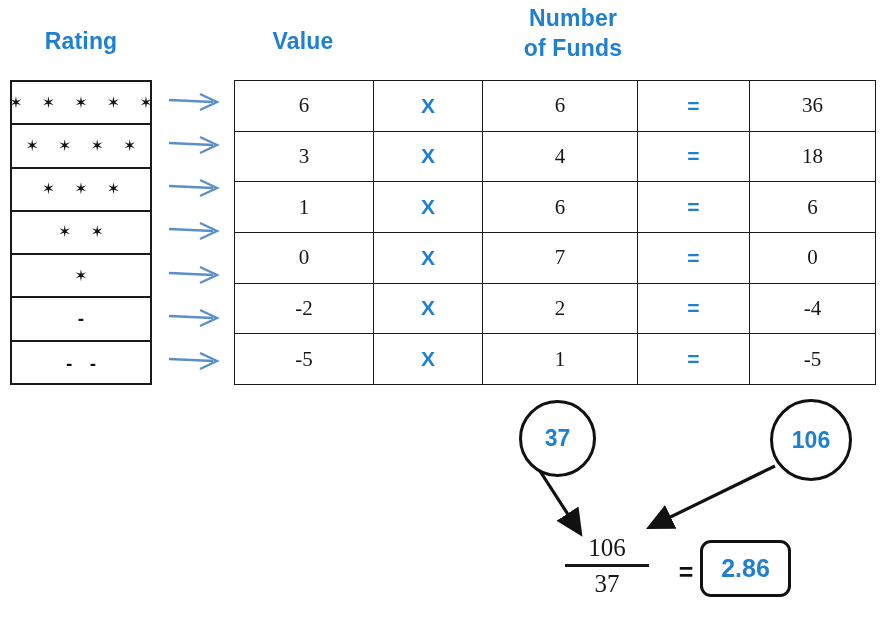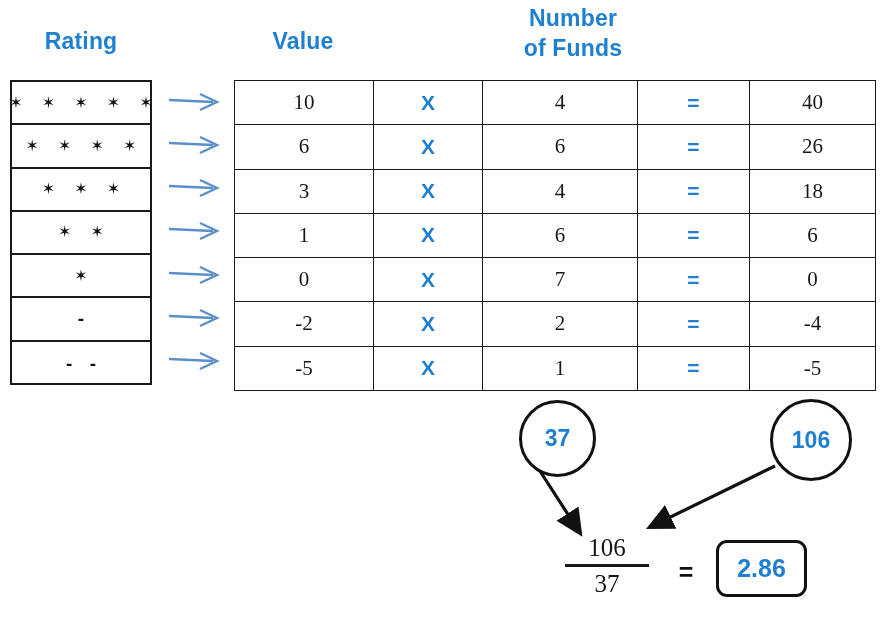--- a/index.html
+++ b/index.html
@@ -173,21 +173,21 @@
     top: 558px;
     width: 36px;
     text-align: center;
     font-family: "Liberation Sans", sans-serif;
     font-weight: bold;
     font-size: 25px;
     color: #111111;
   }
   #result-box {
     position: absolute;
-    left: 716px;
+    left: 700px;
     top: 540px;
     width: 85px;
     height: 51px;
     border: 3px solid #111111;
     border-radius: 11px;
     background: #ffffff;
     display: flex;
     align-items: center;
     justify-content: center;
     color: #1F7FD0;
@@ -271,33 +271,26 @@
     <div class="arow">
       <svg width="56" height="22" viewBox="0 0 56 22">
         <line x1="2" y1="9" x2="46" y2="11" stroke="#5B8FC9" stroke-width="2.4"></line>
         <polyline points="33,3 50,11 33,19" fill="none" stroke="#5B8FC9" stroke-width="2.4"></polyline>
       </svg>
     </div>
   </div>
 
   <table id="calc-table">
     <tbody>
-        <tr>
-      <td class="c-val num">10</td>
-      <td class="c-op op">X</td>
-      <td class="c-funds num">4</td>
-      <td class="c-eq op">=</td>
-      <td class="c-res num">40</td>
-    </tr>
     <tr>
       <td class="c-val num">6</td>
       <td class="c-op op">X</td>
       <td class="c-funds num">6</td>
       <td class="c-eq op">=</td>
-      <td class="c-res num">26</td>
+      <td class="c-res num">36</td>
     </tr>
     <tr>
       <td class="c-val num">3</td>
       <td class="c-op op">X</td>
       <td class="c-funds num">4</td>
       <td class="c-eq op">=</td>
       <td class="c-res num">18</td>
     </tr>
     <tr>
       <td class="c-val num">1</td>

